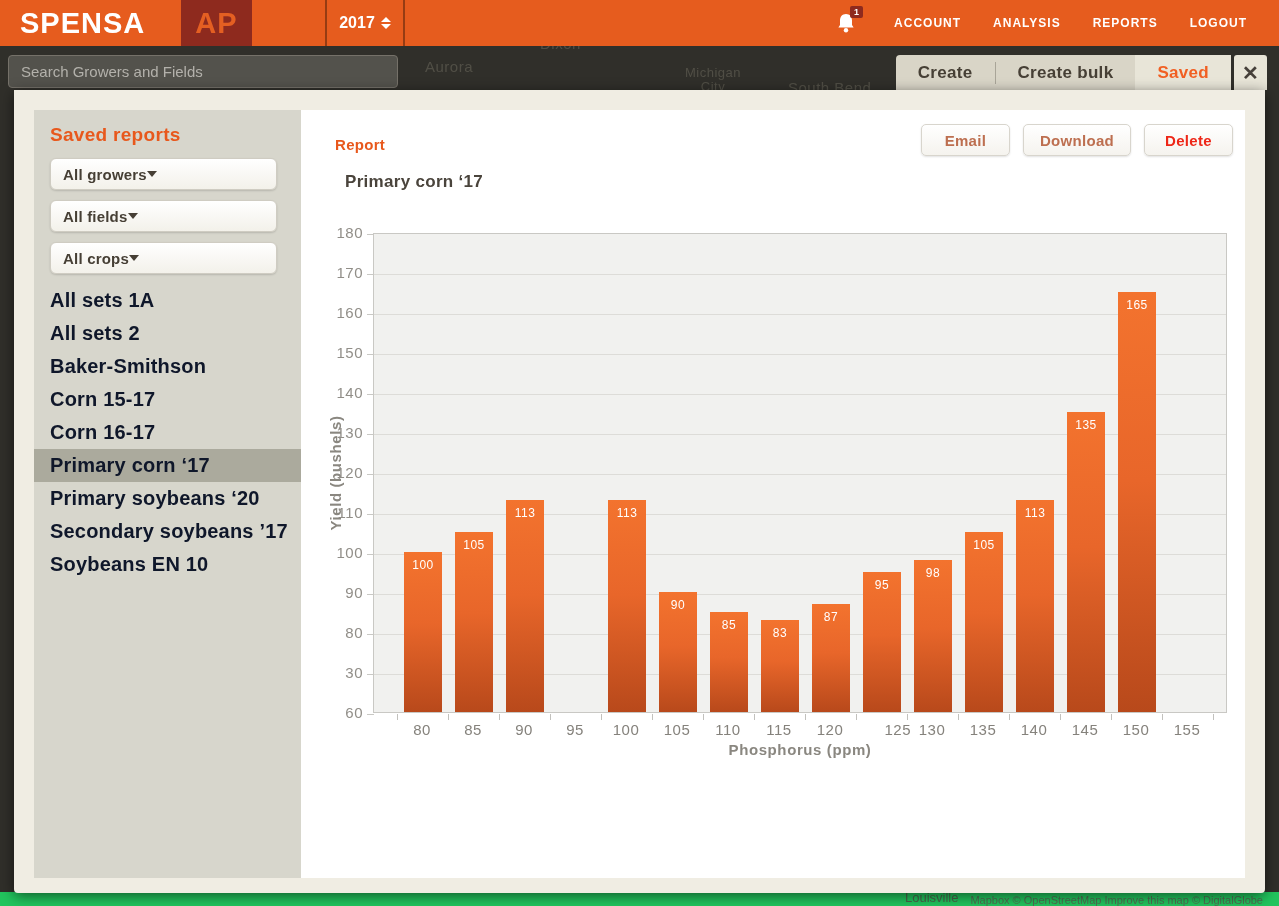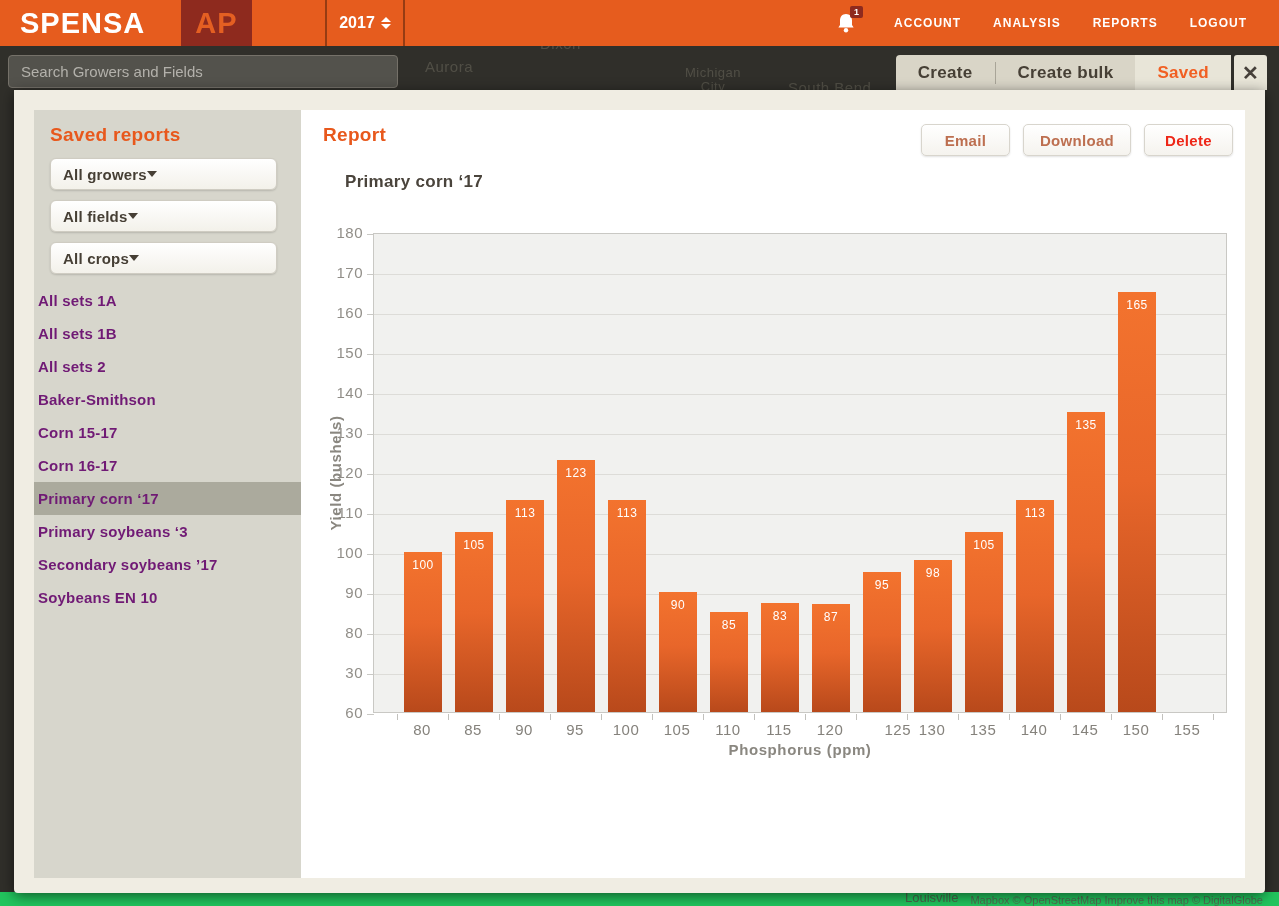--- a/index.html
+++ b/index.html
@@ -50,26 +50,26 @@
   .modal{position:absolute;left:14px;top:90px;width:1251px;height:803px;background:#f0ede3;
          border-radius:0 0 4px 4px;box-shadow:0 3px 14px rgba(0,0,0,.55);}
   .sidebar{position:absolute;left:20px;top:20px;width:267px;height:768px;background:#d7d6cc;}
   .sidebar-title{position:absolute;left:16px;top:14px;margin:0;font-size:19px;font-weight:700;color:#e8581c;letter-spacing:.3px;}
   .select-box{position:absolute;left:16px;width:227px;height:32px;background:linear-gradient(#ffffff,#f3f1ea);
               border:1px solid #cfccc2;border-radius:6px;box-shadow:0 1px 2px rgba(0,0,0,.15);
               display:flex;align-items:center;padding:0 12px;cursor:pointer;}
   .select-box span.lbl{font-size:15px;font-weight:700;color:#463f35;letter-spacing:.2px;}
   .caret{width:0;height:0;border-left:5px solid transparent;border-right:5px solid transparent;border-top:6px solid #463f35;}
   .report-list{position:absolute;left:0;top:174px;width:267px;}
-  .list-item{height:33px;display:flex;align-items:center;padding-left:4px;font-size:15px;font-weight:700;
-             color:#701a75;letter-spacing:.2px;cursor:pointer;}
+  .list-item{height:33px;display:flex;align-items:center;padding-left:16px;font-size:20px;font-weight:700;
+             color:#0f172a;letter-spacing:.2px;cursor:pointer;}
   .list-item.selected{background:#abaa9d;}
 
   .content{position:absolute;left:287px;top:20px;width:944px;height:768px;background:#ffffff;}
-  .report-title{position:absolute;left:22px;top:14px;margin:0;font-size:19px;font-weight:700;color:#e8581c;letter-spacing:.3px;}
+  .report-title{position:absolute;left:22px;top:14px;margin:12px;font-size:15px;font-weight:700;color:#e8581c;letter-spacing:.3px;}
   .actions{position:absolute;right:12px;top:14px;display:flex;gap:13px;}
   .btn{min-width:89px;height:32px;background:linear-gradient(#ffffff,#f5f3ee);border:1px solid #d8d5cd;border-radius:5px;
        box-shadow:0 1px 2px rgba(0,0,0,.12);font-size:15px;font-weight:700;letter-spacing:.3px;cursor:pointer;padding:0 16px;}
   .btn.muted{color:#bd6f50;}
   .btn.danger{color:#ee2718;}
 
   
   .chart-title{position:absolute;left:44px;top:62px;margin:0;font-size:17px;font-weight:700;color:#4a443c;letter-spacing:.3px;}
   .plot{position:absolute;left:72px;top:123px;width:854px;height:480px;background:#f1f1ef;
         border:1px solid #c9c8c4;}
@@ -150,27 +150,26 @@
       <div class="select-box" style="top:90px;">
         <span class="lbl">All fields</span>
         <span class="caret"></span>
       </div>
       <div class="select-box" style="top:132px;">
         <span class="lbl">All crops</span>
         <span class="caret"></span>
       </div>
       <div class="report-list" id="report-list">
           <div class="list-item">All sets 1A</div>
-          <div class="list-item">All sets 1B</div>
           <div class="list-item">All sets 2</div>
           <div class="list-item">Baker-Smithson</div>
           <div class="list-item">Corn 15-17</div>
           <div class="list-item">Corn 16-17</div>
           <div class="list-item selected">Primary corn ‘17</div>
-          <div class="list-item">Primary soybeans ‘3</div>
+          <div class="list-item">Primary soybeans ‘20</div>
           <div class="list-item">Secondary soybeans ’17</div>
           <div class="list-item">Soybeans EN 10</div>
         </div>
     </aside>
 
     <section class="content">
       <h2 class="report-title">Report</h2>
       <div class="actions">
         <button class="btn muted">Email</button>
         <button class="btn muted">Download</button>
@@ -206,33 +205,30 @@
           <div class="ytick-mark" style="top: 0px;"></div>
           <div class="bar" style="left: 30px; height: 160px;">
             <div class="bar-label">100</div>
           </div>
           <div class="bar" style="left: 81px; height: 180px;">
             <div class="bar-label">105</div>
           </div>
           <div class="bar" style="left: 132px; height: 212px;">
             <div class="bar-label">113</div>
           </div>
-          <div class="bar" style="left: 183px; height: 252px;">
-            <div class="bar-label">123</div>
-          </div>
           <div class="bar" style="left: 234px; height: 212px;">
             <div class="bar-label">113</div>
           </div>
           <div class="bar" style="left: 285px; height: 120px;">
             <div class="bar-label">90</div>
           </div>
           <div class="bar" style="left: 336px; height: 100px;">
             <div class="bar-label">85</div>
           </div>
-          <div class="bar" style="left: 387px; height: 109px;">
+          <div class="bar" style="left: 387px; height: 92px;">
             <div class="bar-label">83</div>
           </div>
           <div class="bar" style="left: 438px; height: 108px;">
             <div class="bar-label">87</div>
           </div>
           <div class="bar" style="left: 489px; height: 140px;">
             <div class="bar-label">95</div>
           </div>
           <div class="bar" style="left: 540px; height: 152px;">
             <div class="bar-label">98</div>

